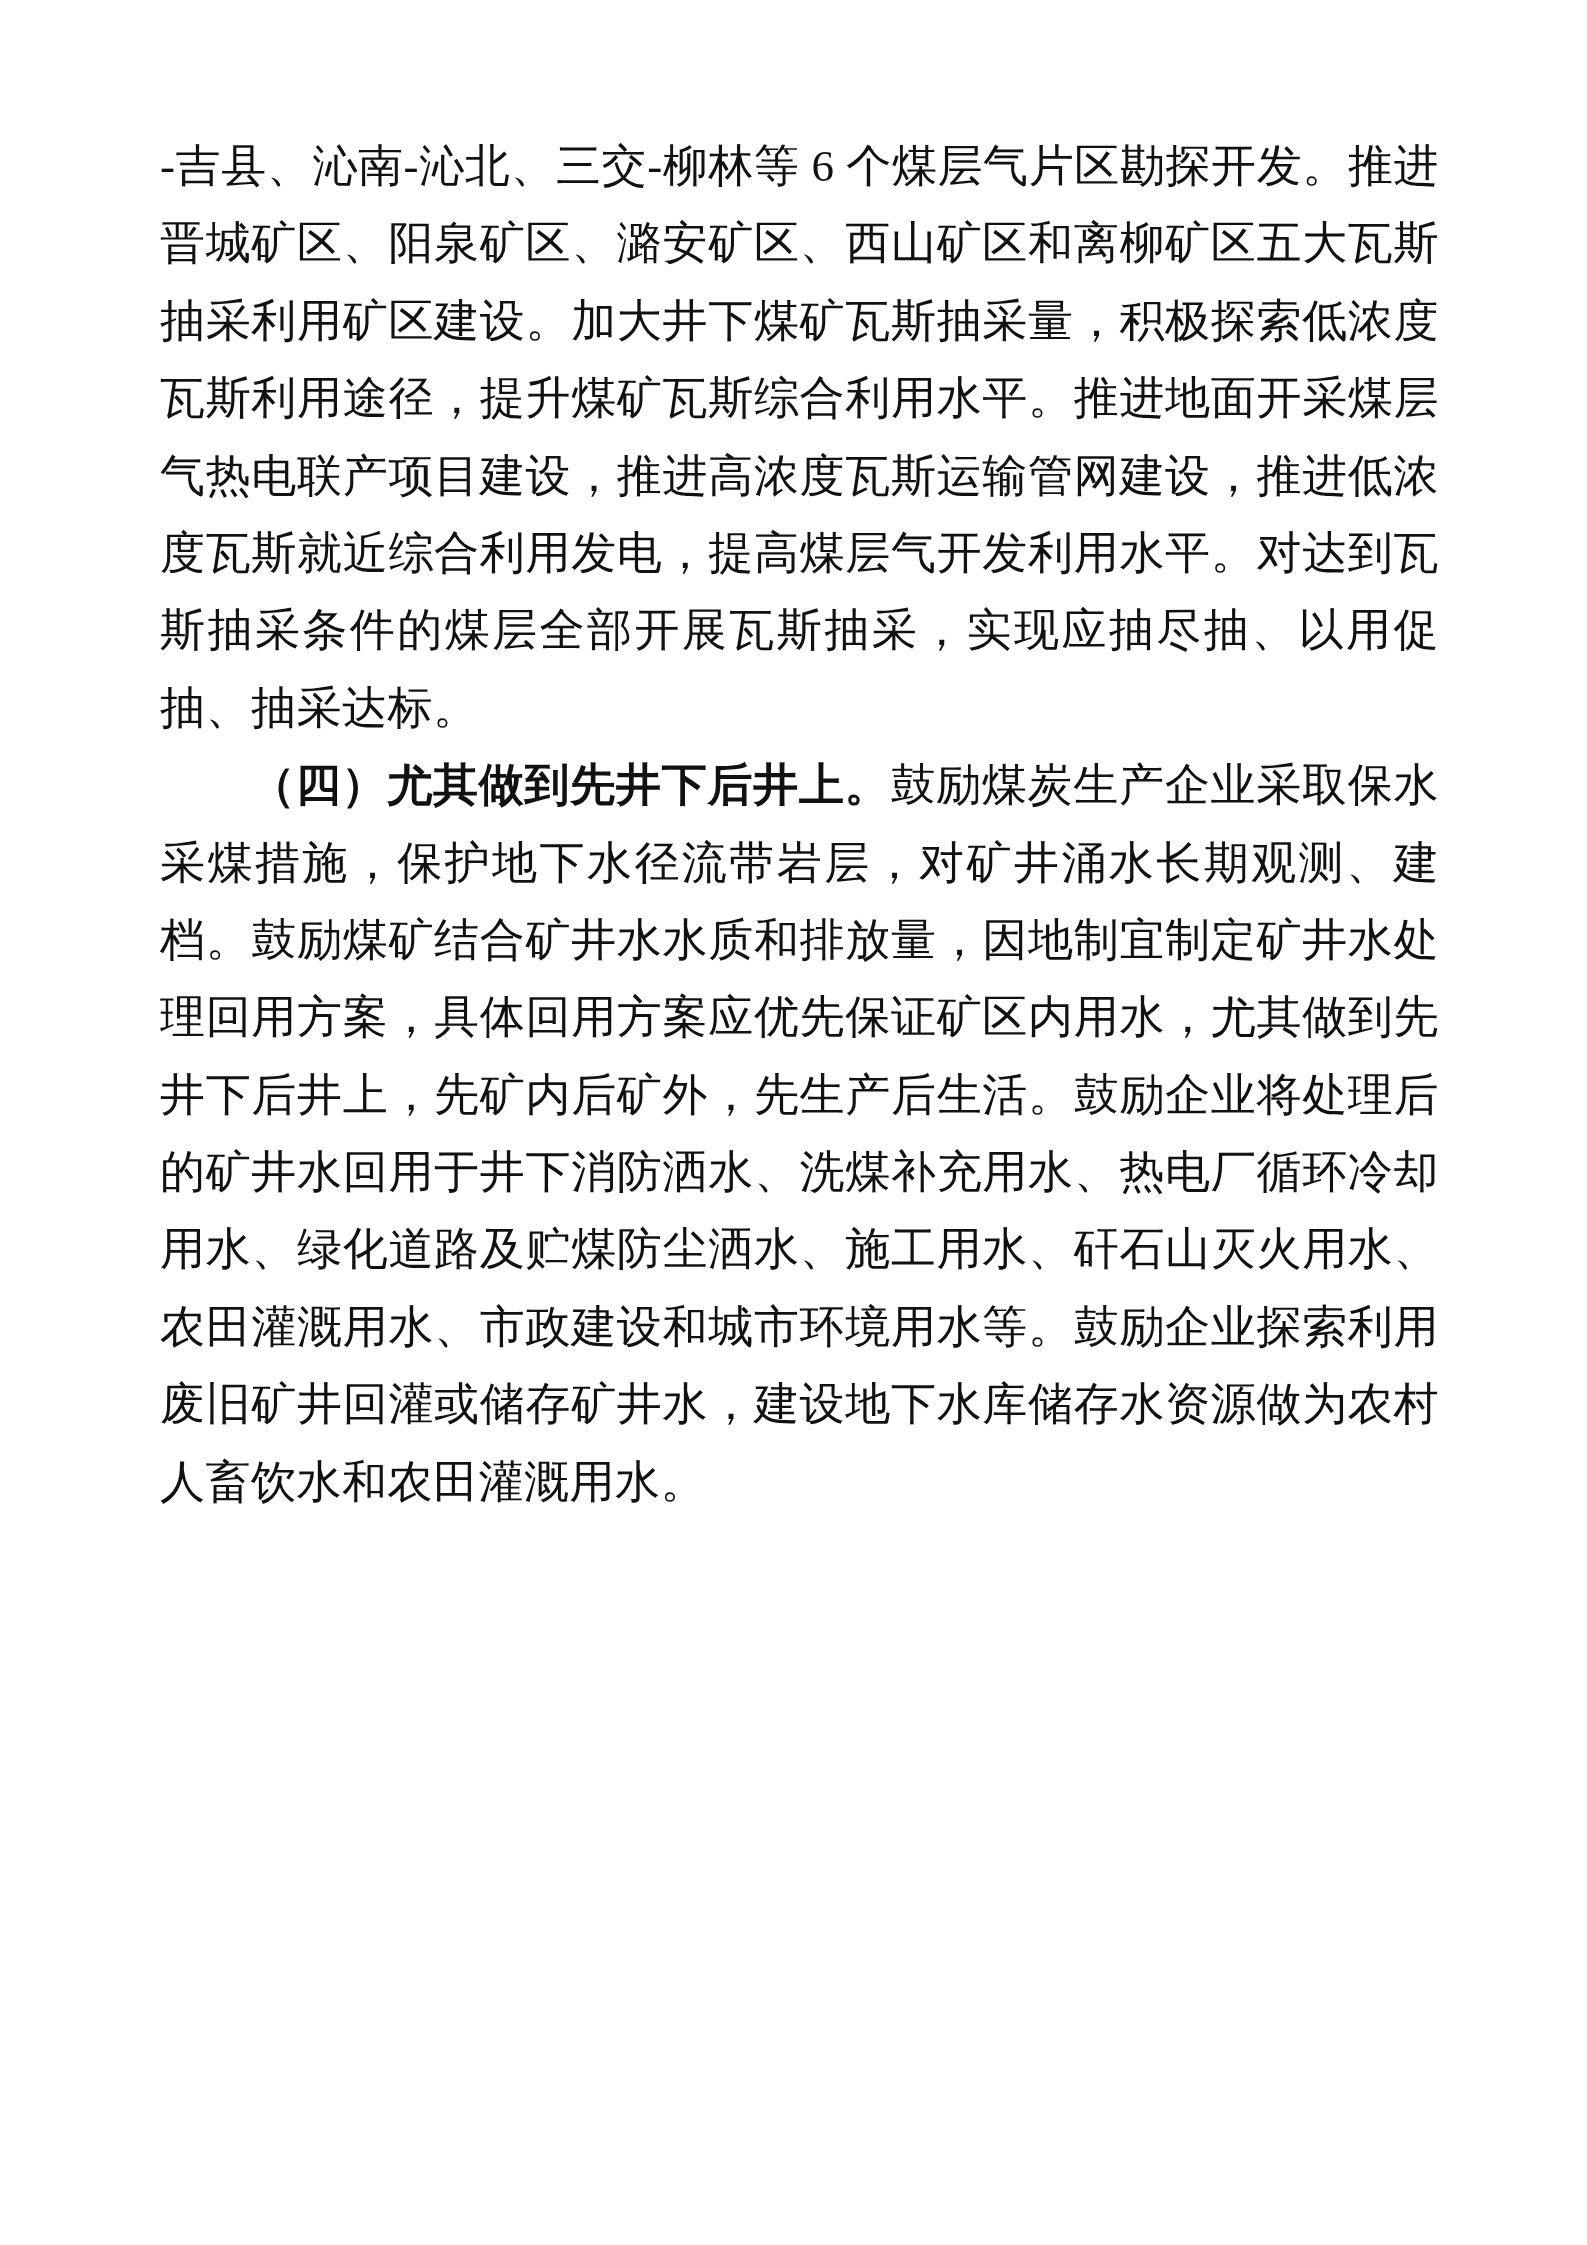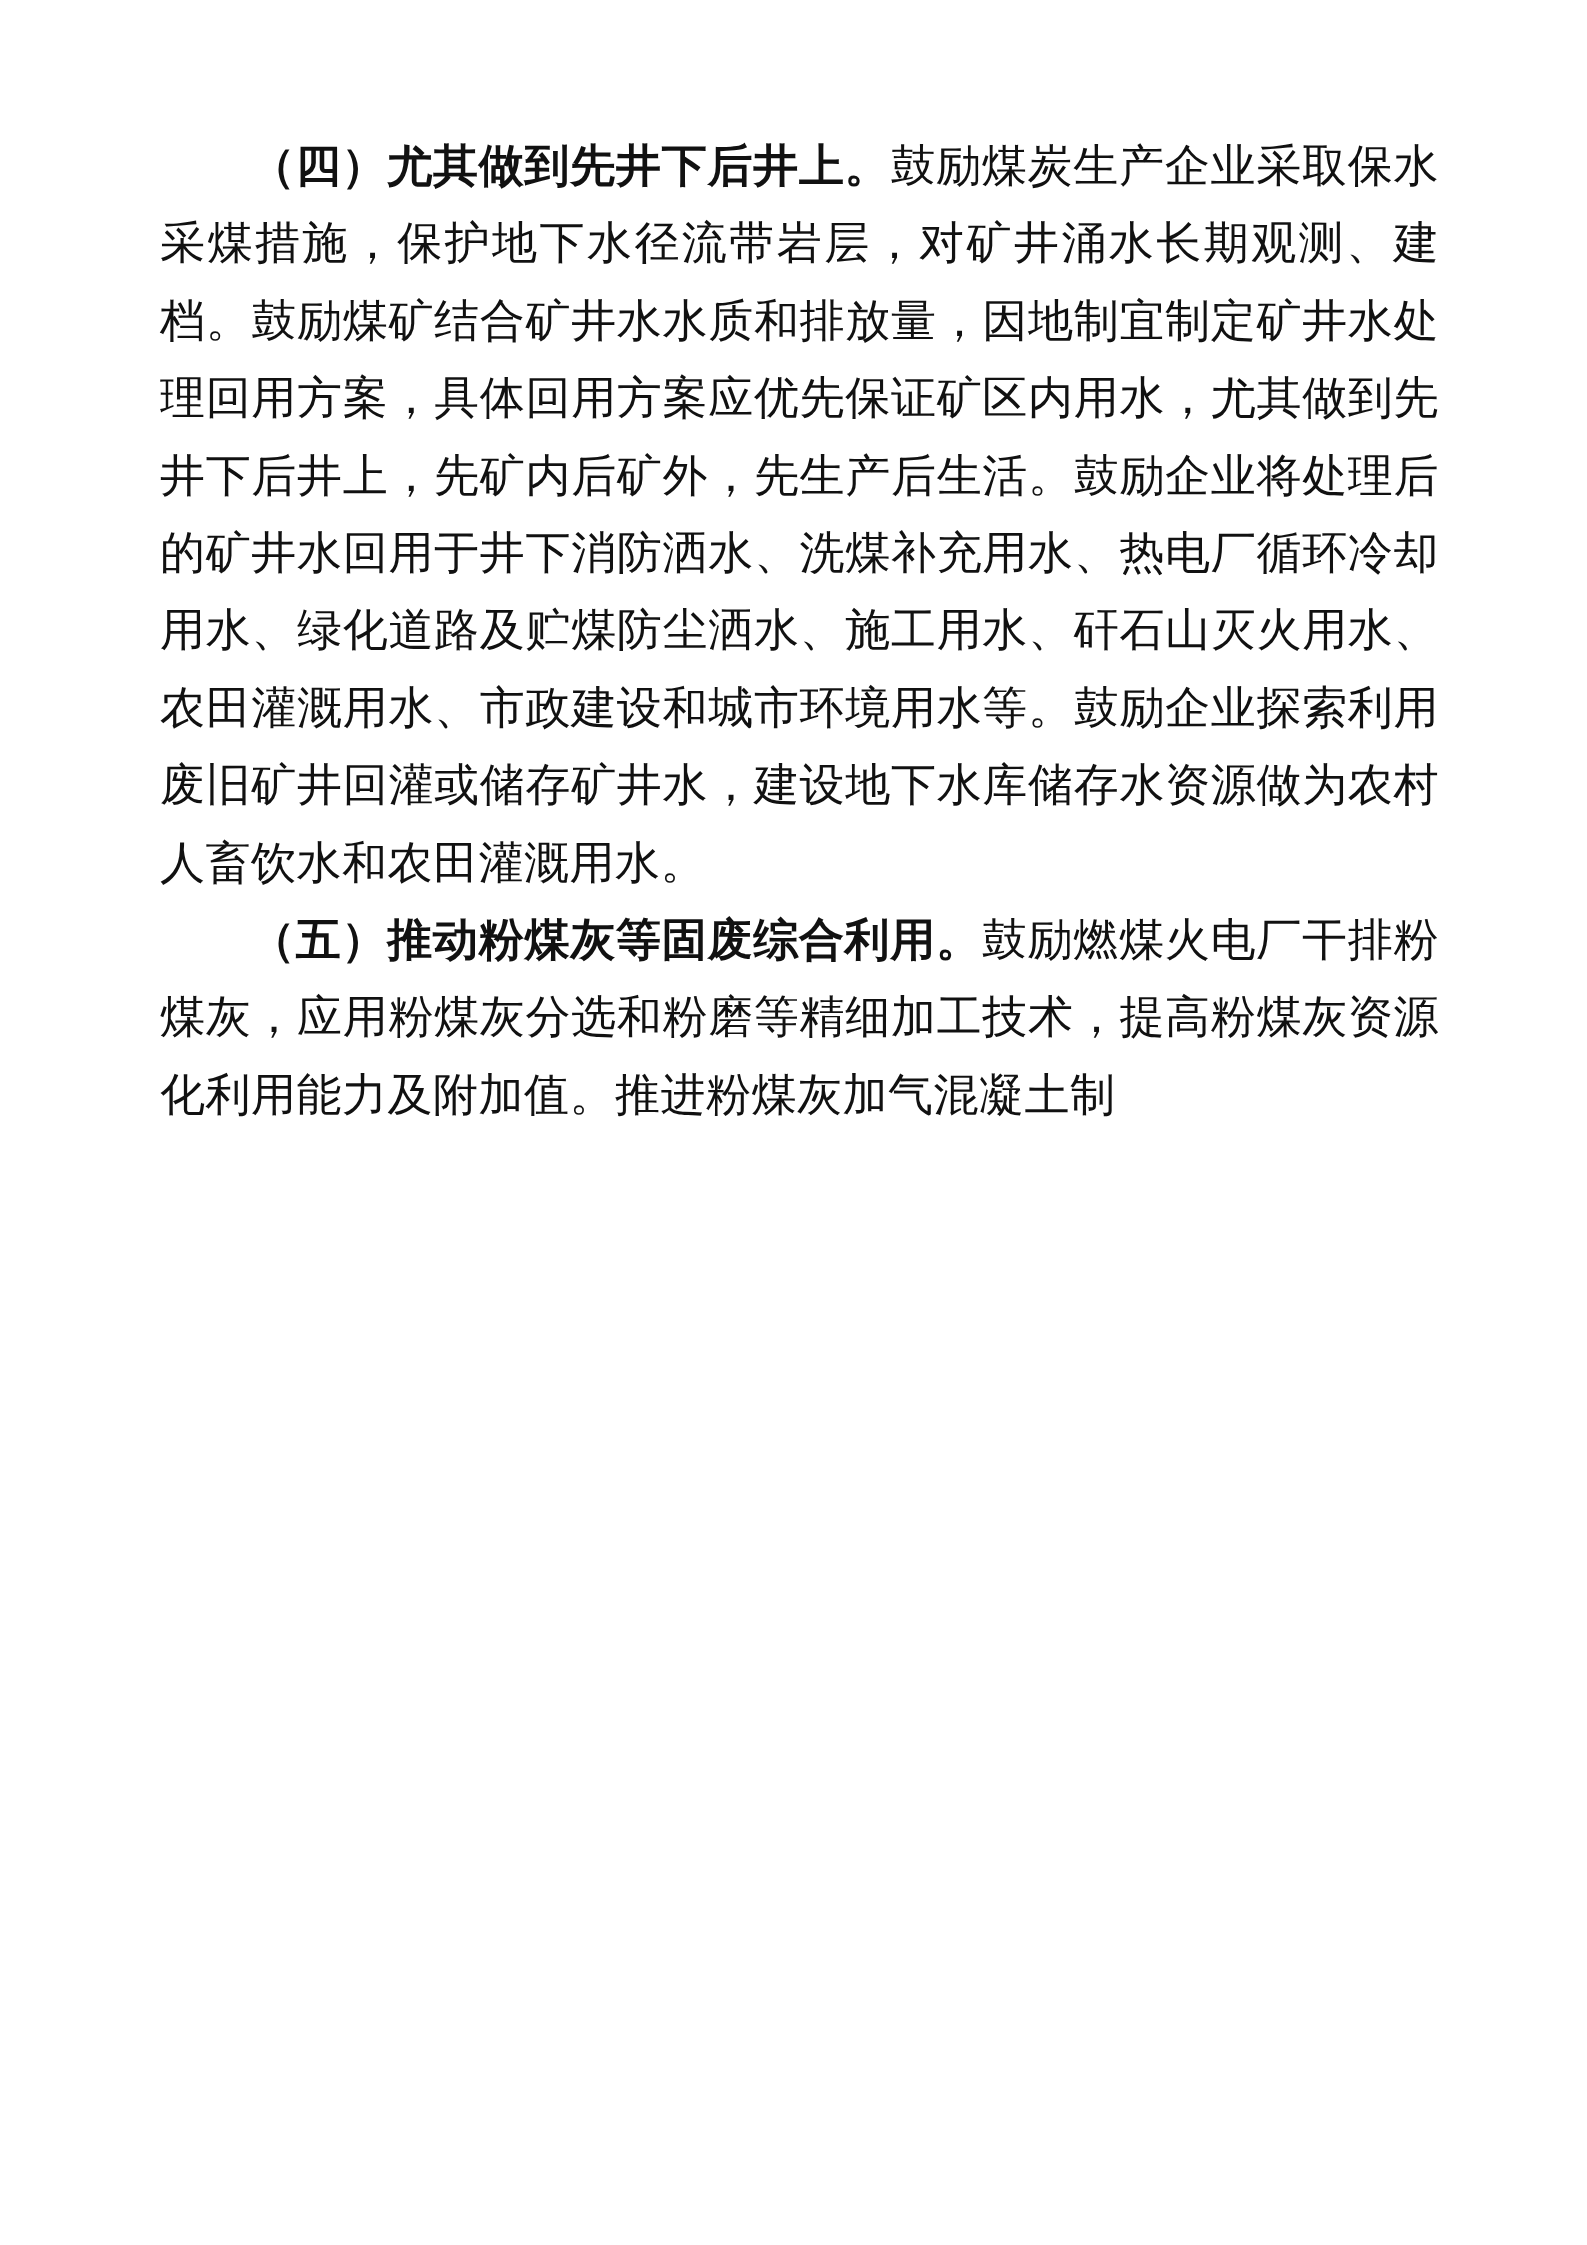--- a/index.html
+++ b/index.html
@@ -34,19 +34,19 @@
   .heading-run {
     font-weight: bold;
   }
 </style>
 </head>
 <body>
 
 <div class="page">
   <div class="doc-body">
 
+    <p class="para"><span>-吉县、沁南-沁北、三交-柳林等 6 个煤层气片区勘探开发。推进晋城矿区、阳泉矿区、潞安矿区、西山矿区和离柳矿区五大瓦斯抽采利用矿区建设。加大井下煤矿瓦斯抽采量，积极探索低浓度瓦斯利用途径，提升煤矿瓦斯综合利用水平。推进地面开采煤层气热电联产项目建设，推进高浓度瓦斯运输管网建设，推进低浓度瓦斯就近综合利用发电，提高煤层气开发利用水平。对达到瓦斯抽采条件的煤层全部开展瓦斯抽采，实现应抽尽抽、以用促抽、抽采达标。</span></p>
 
     <p class="para indent"><span class="heading-run">（四）尤其做到先井下后井上。</span><span>鼓励煤炭生产企业采取保水采煤措施，保护地下水径流带岩层，对矿井涌水长期观测、建档。鼓励煤矿结合矿井水水质和排放量，因地制宜制定矿井水处理回用方案，具体回用方案应优先保证矿区内用水，尤其做到先井下后井上，先矿内后矿外，先生产后生活。鼓励企业将处理后的矿井水回用于井下消防洒水、洗煤补充用水、热电厂循环冷却用水、绿化道路及贮煤防尘洒水、施工用水、矸石山灭火用水、农田灌溉用水、市政建设和城市环境用水等。鼓励企业探索利用废旧矿井回灌或储存矿井水，建设地下水库储存水资源做为农村人畜饮水和农田灌溉用水。</span></p>
 
-    <p class="para indent"><span class="heading-run">（五）推动粉煤灰等固废综合利用。</span><span>鼓励燃煤火电厂干排粉煤灰，应用粉煤灰分选和粉磨等精细加工技术，提高粉煤灰资源化利用能力及附加值。推进粉煤灰加气混凝土制</span></p>
 
   </div>
 </div>
 
 </body></html>

